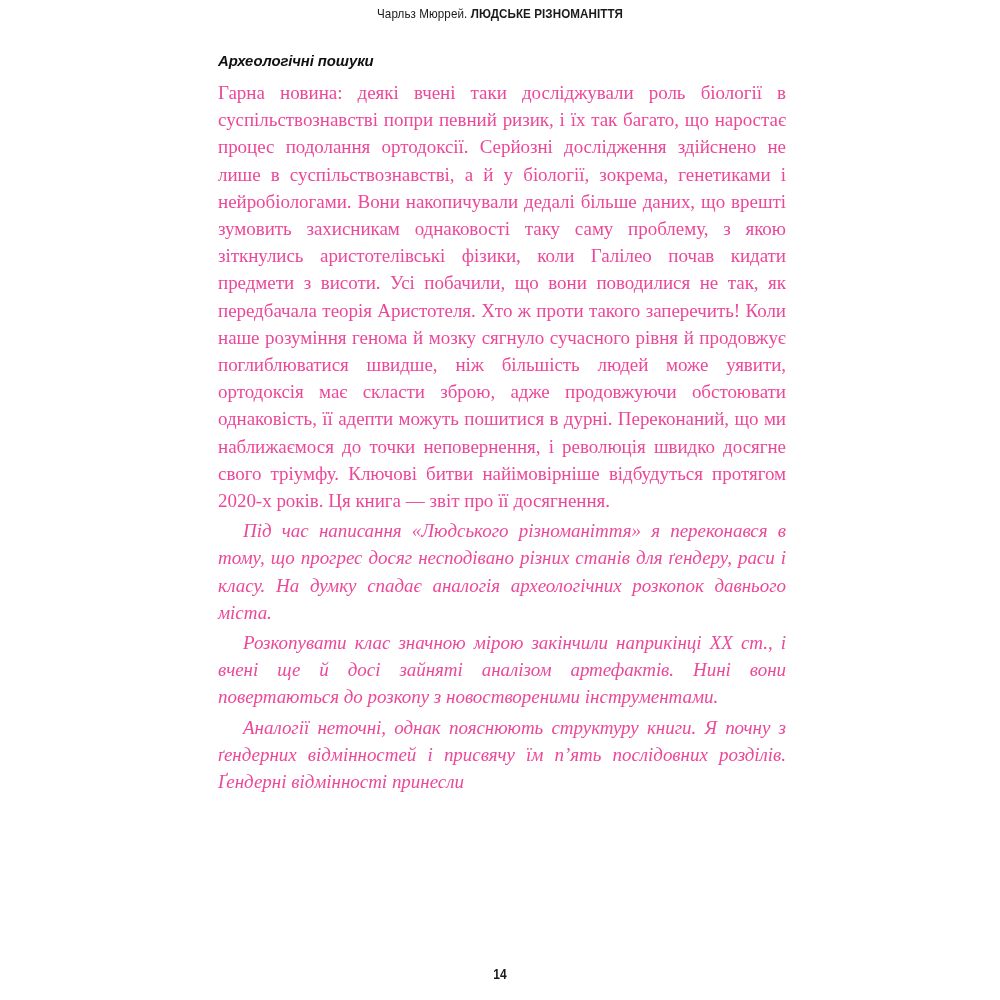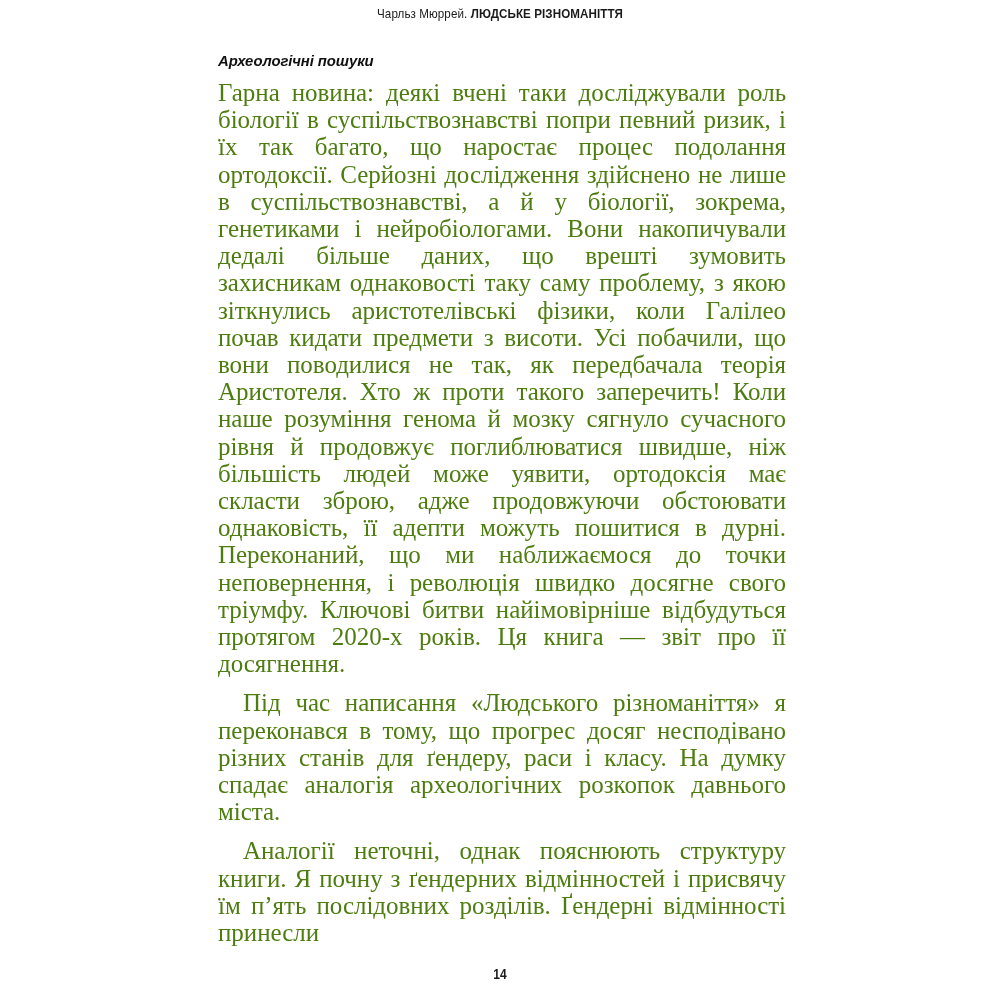--- a/index.html
+++ b/index.html
@@ -61,31 +61,32 @@
     font-size: 15.5px;
     color: #111111;
     margin: 0 0 9px 0;
     letter-spacing: -0.1px;
     transform: scaleX(0.96);
     transform-origin: left center;
   }
 
   p.body-par {
     margin: 0;
-    font-size: 25px;
+    font-size: 19px;
     line-height: 27.2px;
     text-align: justify;
     text-justify: inter-word;
     hyphens: manual;
-    color: #4d7c0f;
+    color: #ec4899;
     letter-spacing: -0.04px;
     word-spacing: 0.1px;
   }
   p.body-par + p.body-par {
-    margin-top: 12px;
+    margin-top: 3px;
+    font-style: italic;
   }
   p.indent {
     text-indent: 25px;
   }
 
   
   .folio {
     position: absolute;
     bottom: 18px;
     left: 0;
@@ -112,20 +113,21 @@
   <div class="column">
 
     <h2 class="section-heading">Археологічні пошуки</h2>
 
     <p class="body-par">Гарна новина: деякі вчені таки досліджували роль біології в суспільствознавстві попри певний ризик, і їх так багато, що наростає процес подолання ортодоксії. Серйозні дослідження здійснено не лише в суспільствознавстві, а й у біології, зокрема, генетиками і нейробіологами. Вони накопичували дедалі більше даних, що врешті зумовить захисникам однаковості таку саму проблему, з якою зіткнулись аристотелівські фізики, коли Галілео почав кидати предмети з висоти. Усі побачили, що вони поводилися не так, як передбачала теорія Аристотеля. Хто ж проти такого заперечить! Коли наше розуміння генома й мозку сягнуло сучасного рівня й продовжує поглиблюватися швидше, ніж більшість людей може уявити, ортодоксія має скласти зброю, адже продовжуючи обстоювати однаковість, її адепти можуть пошитися в дурні. Переконаний, що ми наближаємося до точки неповернення, і революція швидко досягне свого тріумфу. Ключові битви найімовірніше відбудуться протягом 2020-х років. Ця книга — звіт про її досягнення.</p>
 
     <p class="body-par indent">Під час написання «Людського різноманіття» я переконався в тому, що прогрес досяг несподівано різних станів для ґендеру, раси і класу. На думку спадає аналогія археологічних розкопок давнього міста.</p>
 
 
 
+    <p class="body-par indent">Розкопувати клас значною мірою закінчили наприкінці XX ст., і вчені ще й досі зайняті аналізом артефактів. Нині вони повертаються до розкопу з новоствореними інструментами.</p>
 
     <p class="body-par indent"><span>Аналогії неточні, однак пояснюють структуру книги. Я почну з ґендерних відмінностей і присвячу їм п’ять послідовних розділів. Ґендерні відмінності принесли </span></p>
 
   </div>
 
   <div class="folio">14</div>
 
 </div>
 
 </body></html>

